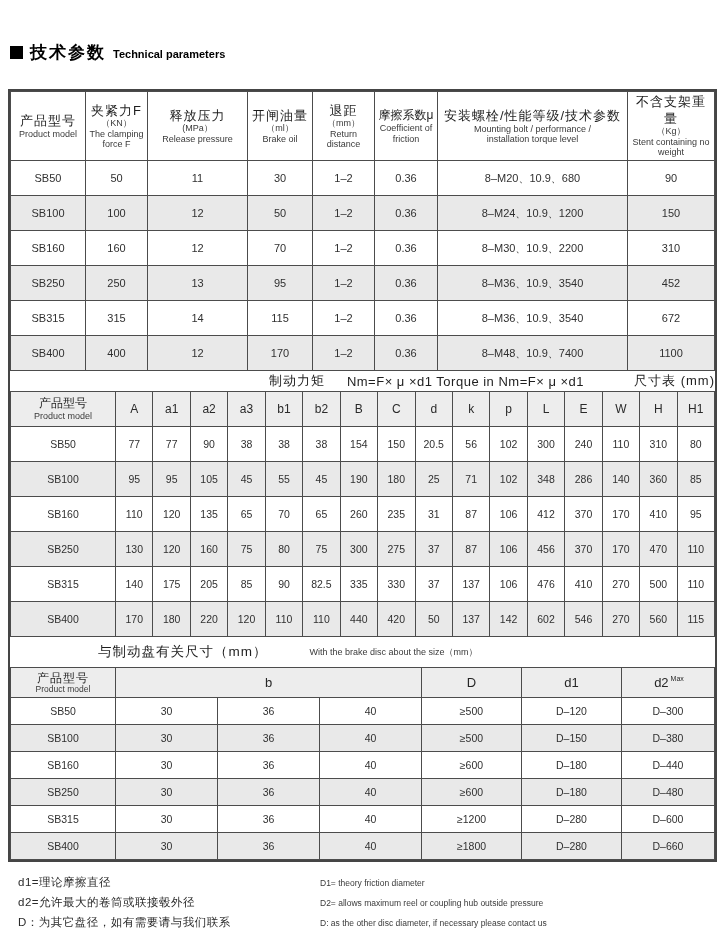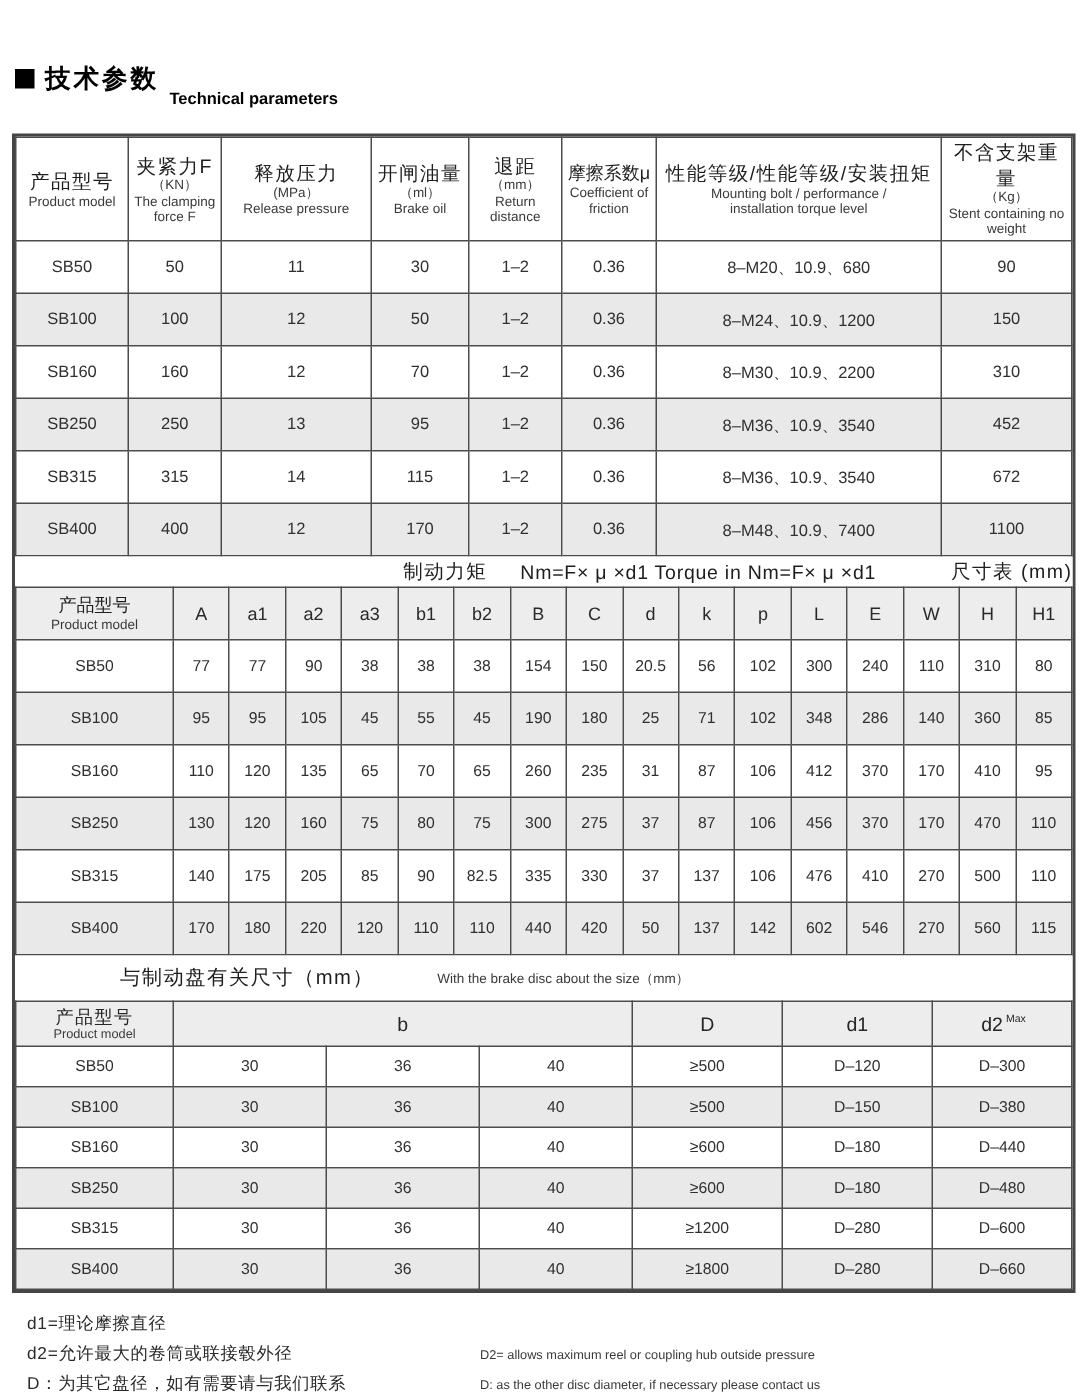--- a/index.html
+++ b/index.html
@@ -7,21 +7,21 @@
     width:725px; height:930px;
     background:#ffffff;
     color:#262626;
     font-family:"Liberation Sans","DejaVu Sans",sans-serif;
     -webkit-font-smoothing:antialiased;
   }
   
   .page-title { display:flex; align-items:center; gap:7px; padding:13px 0 0 10px; height:24px;margin-top:27px; }
   .bullet { width:13px; height:13px; background:#000; display:inline-block; }
   .title-zh { font-size:17px; font-weight:bold; letter-spacing:2px; color:#000; }
-  .title-en { font-size:11px; font-weight:bold; color:#000; position:relative; top:14px; }
+  .title-en { font-size:11px; font-weight:bold; color:#000; position:relative; top:2px; }
 
   
   .grid-wrap { margin:25px 8px 0 8px; border:2px solid #454545; }
 
   table.t { border-collapse:collapse; width:100%; table-layout:fixed; }
   table.t th, table.t td {
     border:1px solid #4c4c4c;
     text-align:center; vertical-align:middle;
     padding:0 2px; overflow:hidden;
   }
@@ -42,21 +42,21 @@
   #formula-band .f-label { letter-spacing:1px; }
   #formula-band .f-text  { margin-left:22px; letter-spacing:.5px; }
   #formula-band .f-size  { margin-left:50px; letter-spacing:1px; }
 
   
   #t2 thead th { height:34px; background:#ededed; font-weight:normal; }
   #t2 tbody td { height:34px; font-size:10.5px; }
   #t2 thead th.dim { font-size:12px; color:#2a2a2a; }
 
   
-  #disc-band { height:30px; padding-left:70px;align-items:center; }
+  #disc-band { height:30px; padding-left:88px;align-items:center; }
   #disc-band .b-zh { font-size:13.5px; color:#1e1e1e; letter-spacing:1px; }
   #disc-band .b-en { font-size:9px; color:#3a3a3a; margin-left:42px; }
 
   
   #t3 thead th { height:29px; background:#ededed; font-weight:normal; }
   #t3 tbody td { height:26px; font-size:10.5px; }
   #t3 .hz3 { font-size:12px; letter-spacing:1px; line-height:1.2; }
   #t3 .he3 { font-size:8.5px; color:#3a3a3a; line-height:1.1; }
   #t3 th.b-col { font-size:13px; }
   #t3 sup { font-size:7px; position:relative; top:-1px; left:2px; }
@@ -113,21 +113,21 @@
         <th>
           <div class="hz">退距</div>
           <div class="hu">（mm）</div>
           <div class="he">Return distance</div>
         </th>
         <th>
           <div class="hz hzs">摩擦系数μ</div>
           <div class="he">Coefficient of friction</div>
         </th>
         <th>
-          <div class="hz">性能等级/性能等级/安装扭矩</div>
+          <div class="hz">安装螺栓/性能等级/技术参数</div>
           <div class="he" style="max-width:160px;margin:0 auto;">Mounting bolt / performance / installation torque level</div>
         </th>
         <th>
           <div class="hz">不含支架重量</div>
           <div class="hu">（Kg）</div>
           <div class="he">Stent containing no weight</div>
         </th>
       </tr>
     </thead>
     <tbody>
@@ -430,20 +430,21 @@
           <td>D–280</td>
           <td>D–660</td>
         </tr>
       </tbody>
   </table>
 </div>
 
 <div class="notes">
   <div class="note-row">
     <span class="note-zh">d1=理论摩擦直径</span>
+    <span class="note-en">D1= theory friction diameter</span>
   </div>
   <div class="note-row">
     <span class="note-zh">d2=允许最大的卷筒或联接毂外径</span>
     <span class="note-en">D2= allows maximum reel or coupling hub outside pressure</span>
   </div>
   <div class="note-row">
     <span class="note-zh">D：为其它盘径，如有需要请与我们联系</span>
     <span class="note-en">D: as the other disc diameter, if necessary please contact us</span>
   </div>
 </div>

